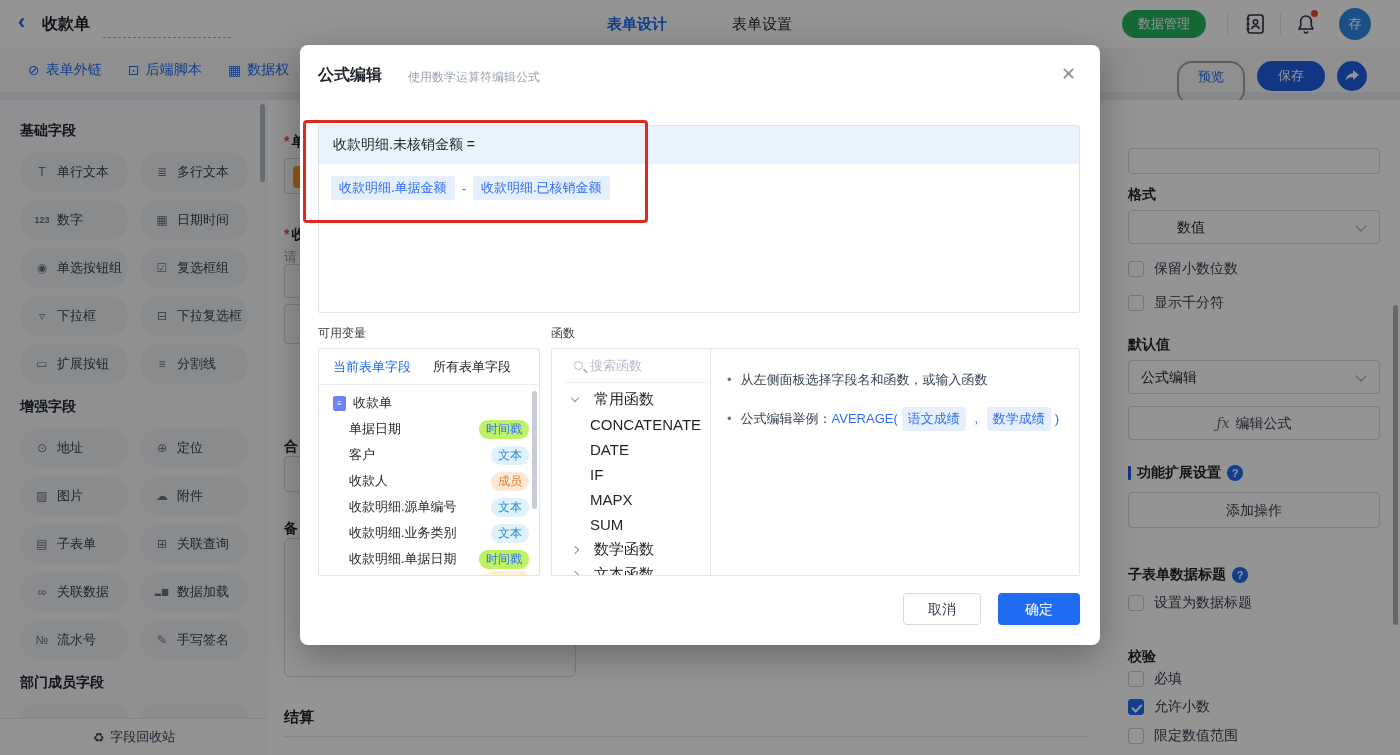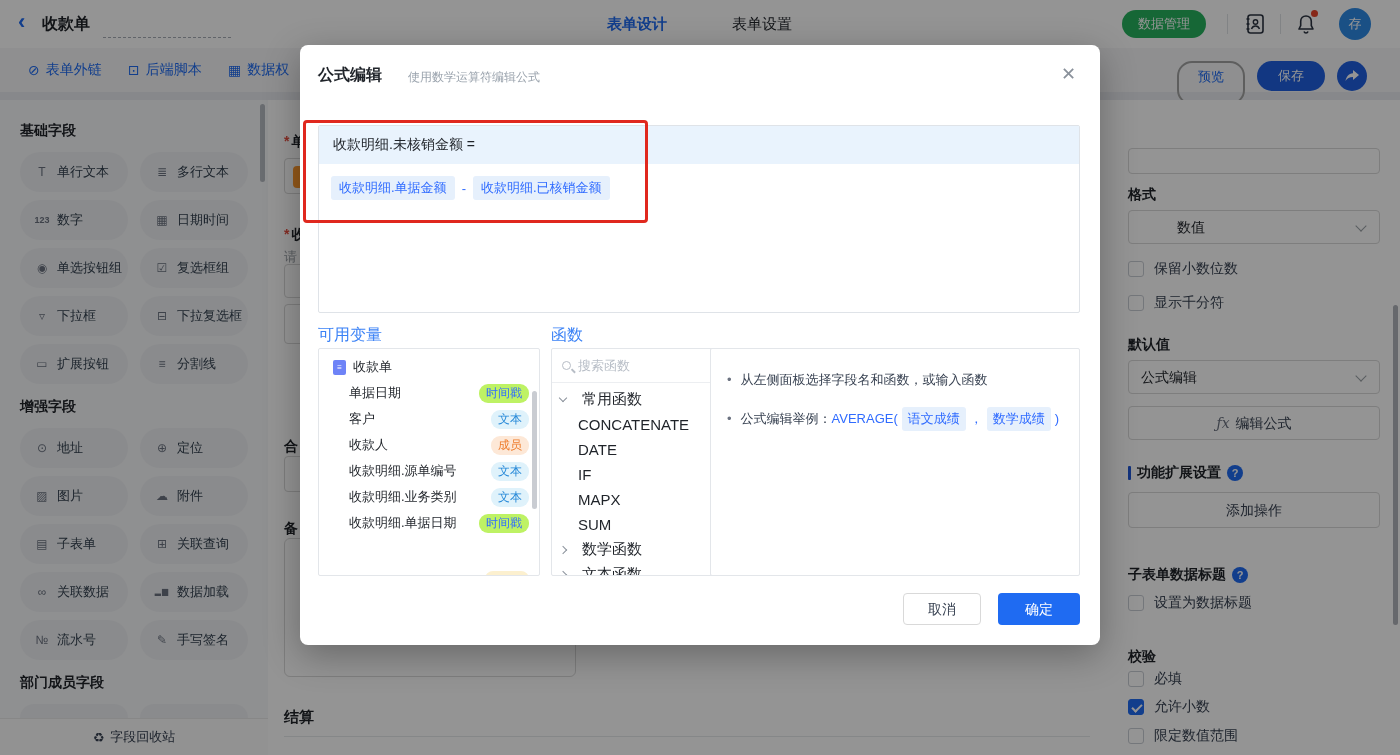--- a/index.html
+++ b/index.html
@@ -75,39 +75,39 @@
   
   .modal{position:absolute;left:300px;top:45px;width:800px;height:600px;background:#fff;border-radius:8px;box-shadow:0 10px 36px rgba(0,0,0,0.3);z-index:20;}
   .m-title{position:absolute;left:18px;top:20px;font-size:16px;font-weight:bold;color:#1f2329;}
   .m-sub{position:absolute;left:108px;top:24px;font-size:12px;color:#9aa3ad;}
   .m-close{position:absolute;right:24px;top:18px;font-size:18px;color:#8a919b;cursor:pointer;}
   .editor{position:absolute;left:18px;top:80px;width:762px;height:188px;border:1px solid #dfe3e8;border-radius:2px;background:#fff;}
   .editor-target{height:38px;background:#e9f3fd;display:flex;align-items:center;padding-left:14px;font-size:14px;color:#1f2329;}
   .editor-expr{display:flex;align-items:center;padding:12px 0 0 12px;font-size:13px;}
   .tok{background:#e6f0fc;color:#2f6bff;padding:3px 8px;border-radius:3px;cursor:pointer;}
   .op{color:#2f6bff;margin:0 7px;}
-  .m-panel-label{position:absolute;font-size:16px;color:#3b82f6;}
+  .m-panel-label{position:absolute;font-size:12px;color:#404040;}
   .m-panel{position:absolute;top:303px;height:228px;border:1px solid #e3e6ea;border-radius:2px;background:#fff;overflow:hidden;}
   .vars{left:18px;width:222px;}
   .vars-tabs{height:36px;border-bottom:1px solid #eceef1;display:flex;align-items:center;font-size:13px;}
   .vtab{cursor:pointer;color:#1f2329;}
   .vtab.active{color:#1f6bf2;}
   .vtab.t1{margin-left:14px;}
   .vtab.t2{margin-left:22px;}
   .tree-row{height:26px;display:flex;align-items:center;padding:0 10px 0 14px;font-size:13px;color:#1f2329;cursor:pointer;}
   .tree-row.child{padding-left:30px;}
   .tree-row .nm{flex:1;white-space:nowrap;overflow:hidden;}
   .doc-ic{width:13px;height:15px;background:#6e83f7;border-radius:2px;margin-right:7px;color:#fff;font-size:8px;line-height:15px;text-align:center;}
   .badge{font-size:12px;padding:1px 7px;border-radius:9px;white-space:nowrap;}
   .b-time{background:#bef264;color:#2f6bff;}
   .b-text{background:#dff2fb;color:#2789d8;}
   .b-member{background:#fde8d7;color:#ee7c2b;}
   .sliver{position:absolute;right:10px;bottom:-4px;width:44px;height:8px;border-radius:9px 9px 0 0;background:#fcf0cf;}
   .v-scroll{position:absolute;right:2px;top:42px;width:5px;height:118px;border-radius:3px;background:#c9ccd2;}
-  .funcs{left:251px;width:173px;}
+  .funcs{left:251px;width:173px;padding-left:12px;}
   .search-row{height:34px;border-bottom:1px solid #eceef1;display:flex;align-items:center;padding-left:10px;gap:7px;}
   .mag{width:9px;height:9px;border:1.5px solid #b7bdc6;border-radius:50%;position:relative;}
   .mag::after{content:"";position:absolute;left:8px;top:8px;width:5px;height:1.5px;background:#b7bdc6;transform:rotate(45deg);}
   .search-ph{font-size:13px;color:#b7bdc6;}
   .fn-row{height:25px;display:flex;align-items:center;font-size:15px;color:#1f2329;cursor:pointer;gap:9px;}
   .fn-row.grp{padding-left:8px;color:#1f2329;}
   .fn-row.item{padding-left:26px;}
   .car{width:6px;height:6px;border-right:1.2px solid #8a919b;border-bottom:1.2px solid #8a919b;margin-right:7px;flex:none;}
   .car.down{transform:rotate(45deg);margin-top:-3px;}
   .car.right{transform:rotate(-45deg);}
@@ -391,20 +391,24 @@
       <span class="tok">收款明细.单据金额</span>
       <span class="op">-</span>
       <span class="tok">收款明细.已核销金额</span>
     </div>
   </div>
 
   <div class="m-panel-label" style="left:18px;top:280px;">可用变量</div>
   <div class="m-panel-label" style="left:251px;top:280px;">函数</div>
 
   <div class="m-panel vars">
+    <div class="vars-tabs">
+      <span class="vtab t1 active">当前表单字段</span>
+      <span class="vtab t2">所有表单字段</span>
+    </div>
     <div class="tree-row" style="margin-top:5px;">
       <span class="doc-ic">≡</span>
       <span class="nm">收款单</span>
     </div>
     <div class="tree-row child">
         <span class="nm">单据日期</span>
         <span class="badge b-time">时间戳</span>
       </div>
     <div class="tree-row child">
         <span class="nm">客户</span>

